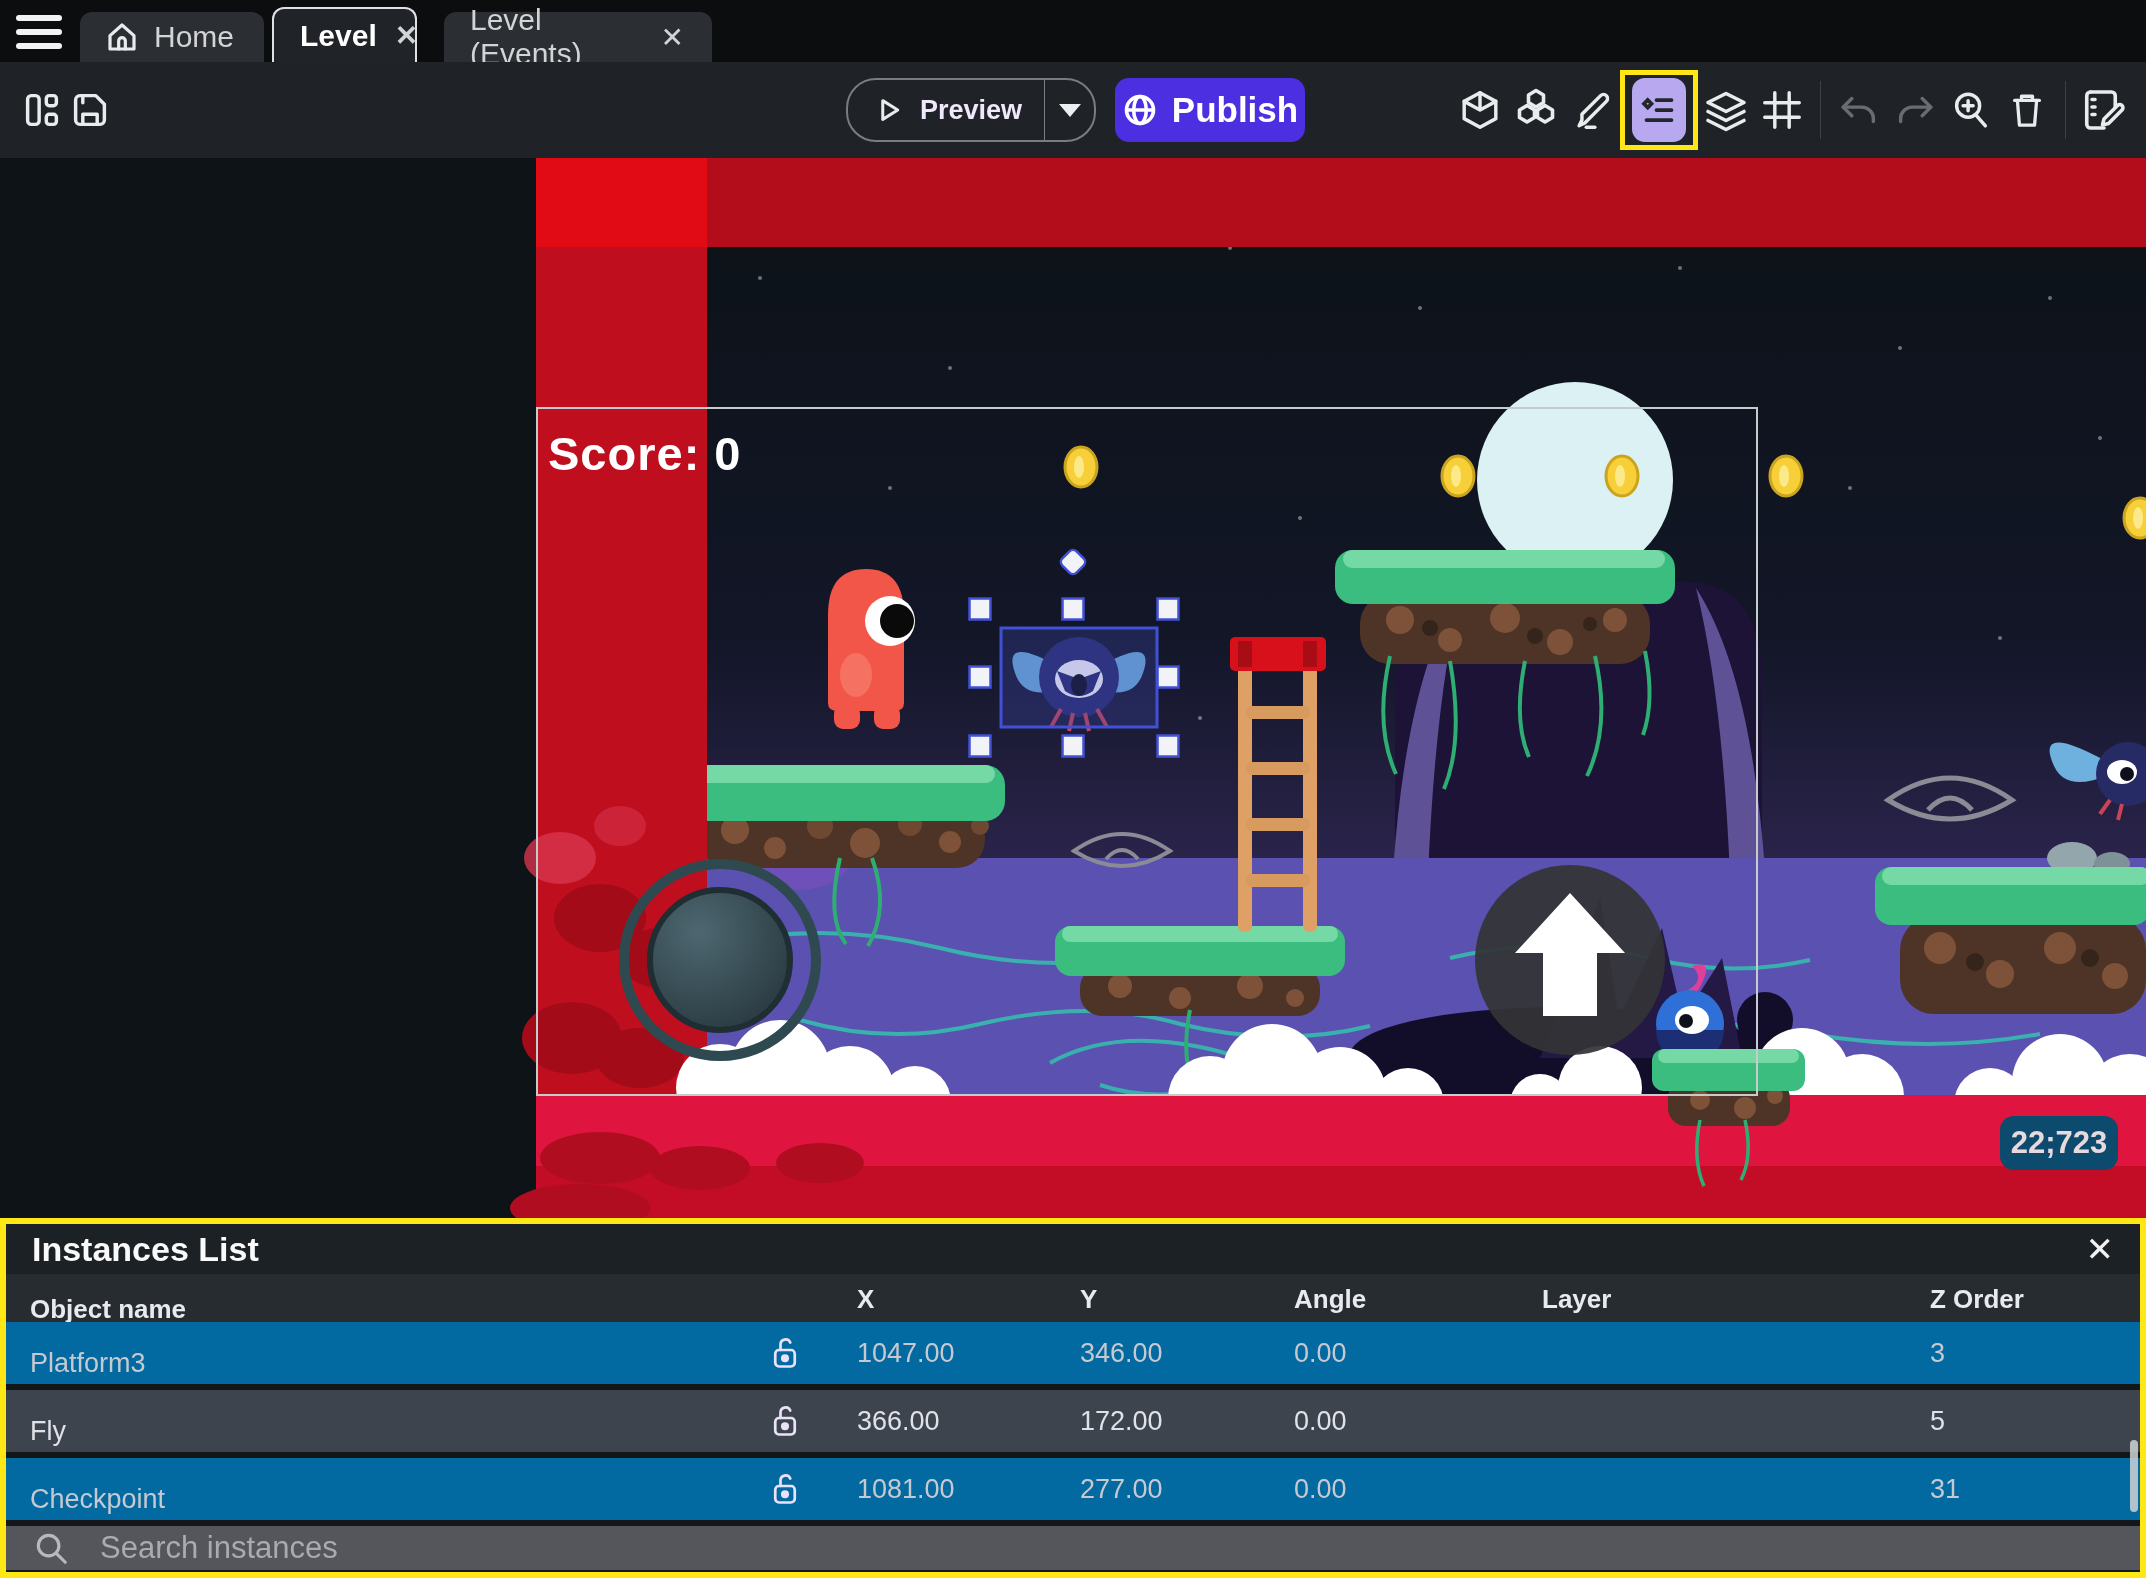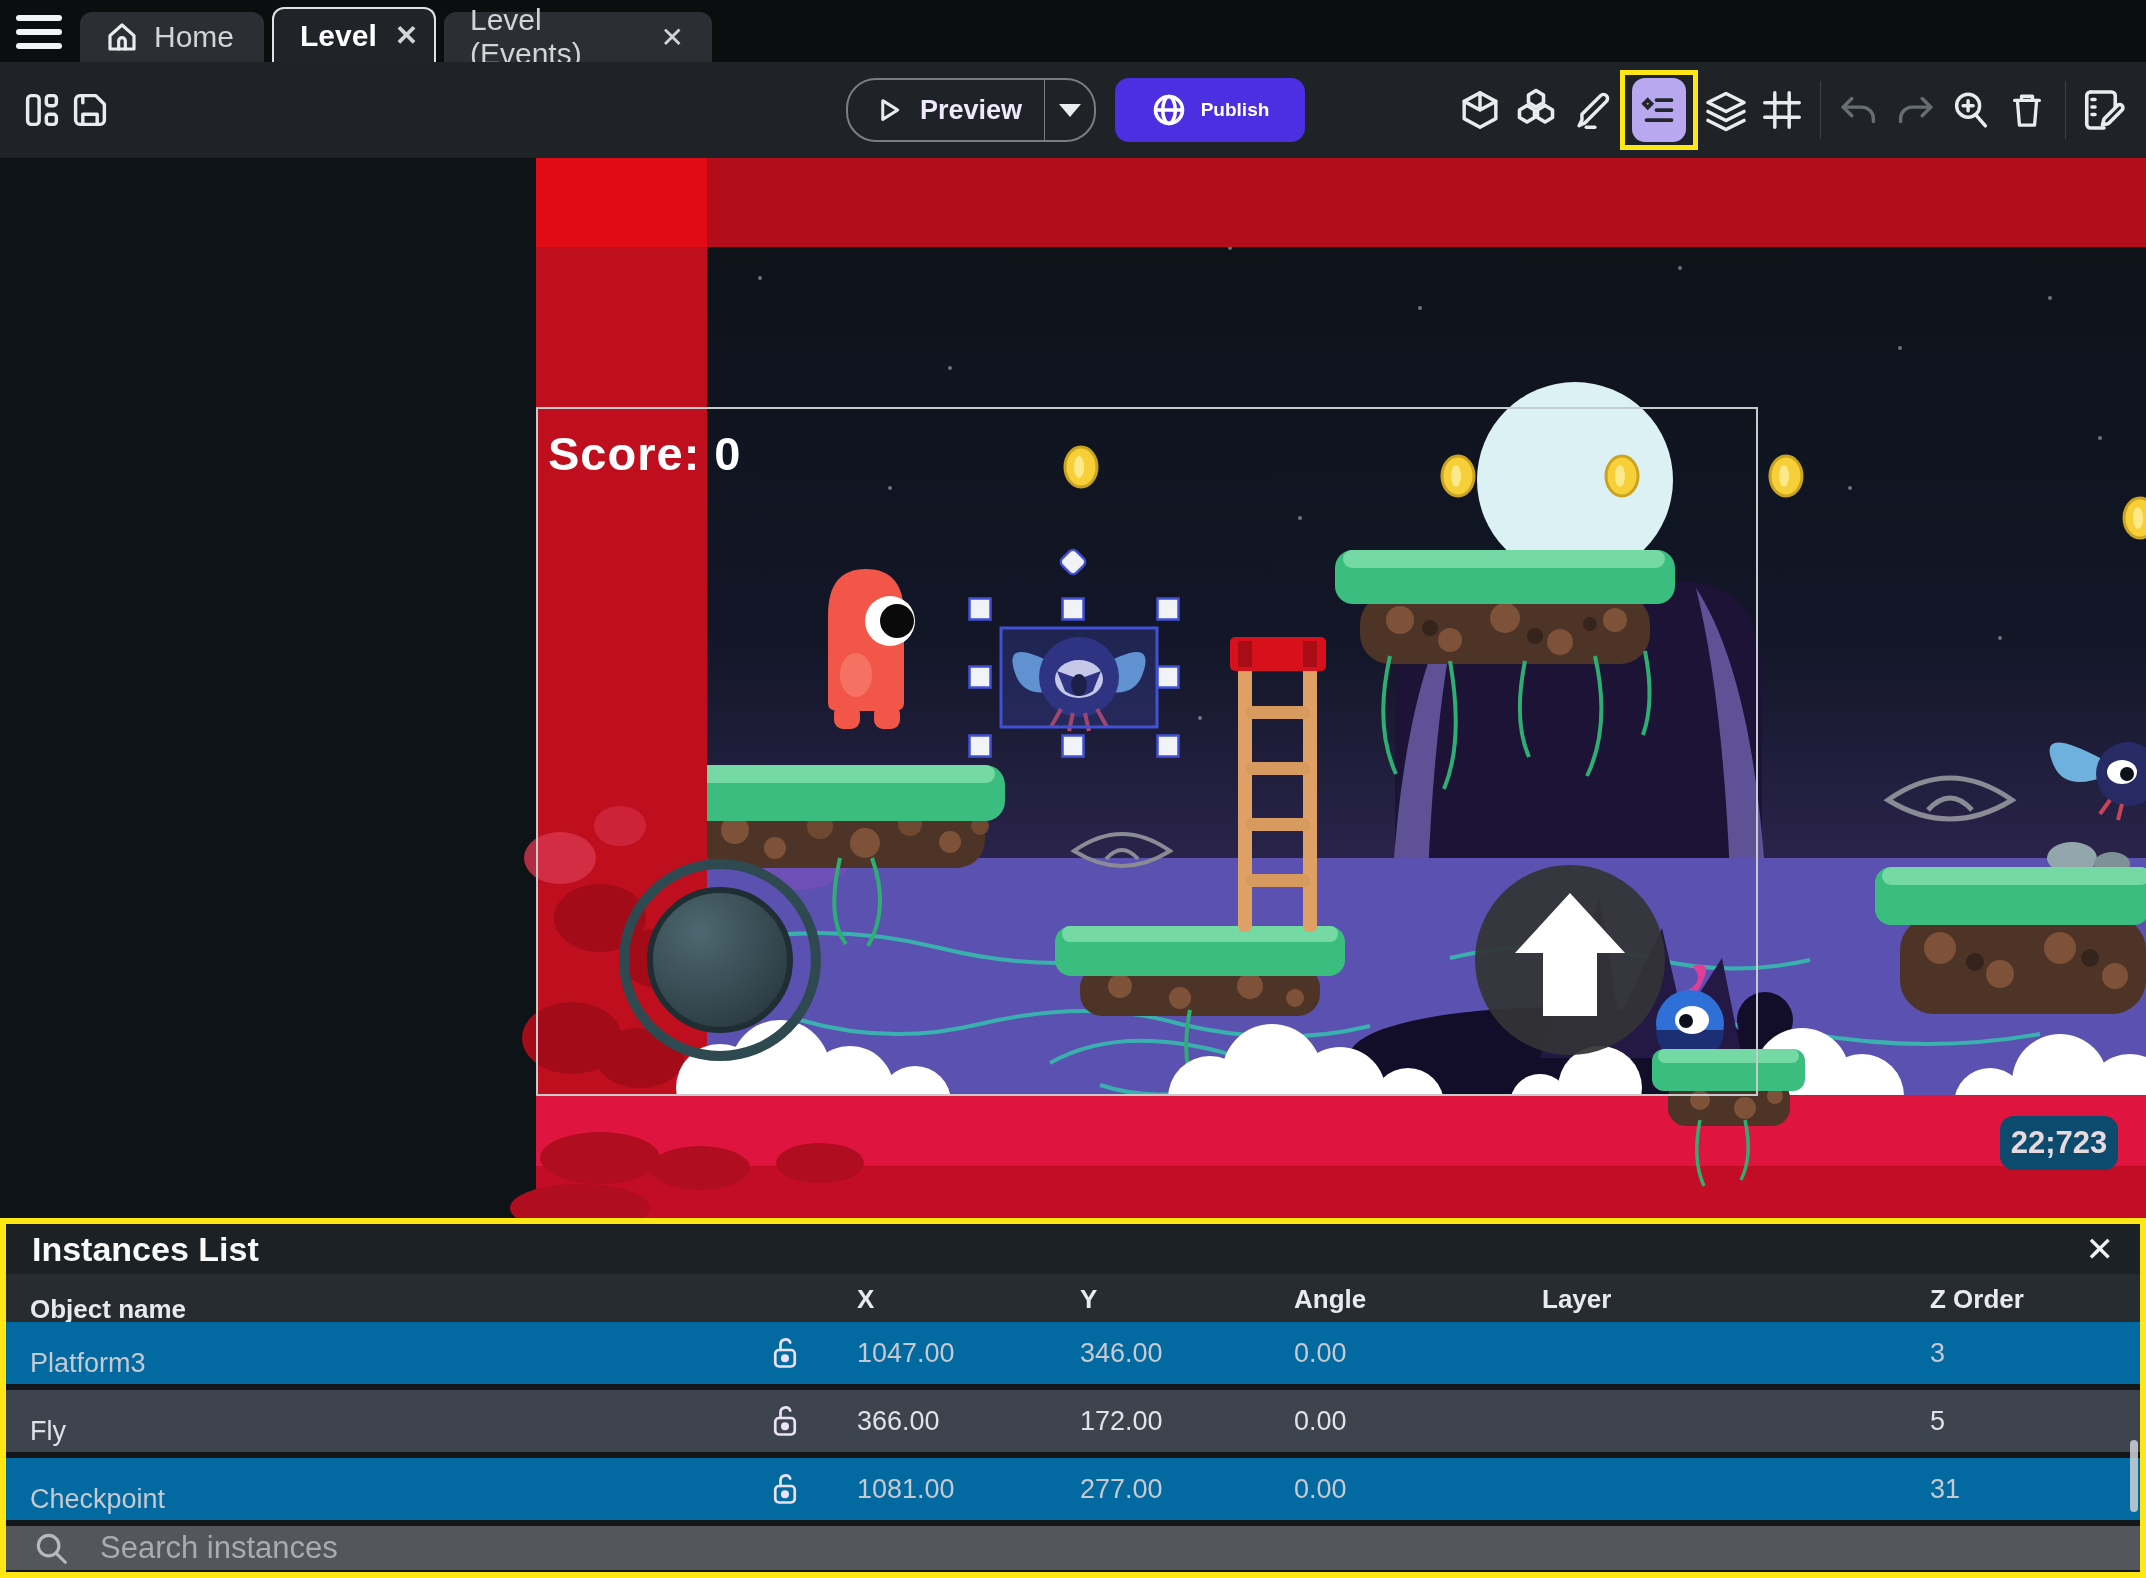--- a/index.html
+++ b/index.html
@@ -8,32 +8,32 @@
 
   
   .tabbar { position:absolute; top:0; left:0; width:100%; height:62px; background:#0b0d0f; }
   .hamburger { position:absolute; left:16px; top:15px; width:46px; height:34px; display:flex; flex-direction:column; justify-content:space-between; cursor:pointer; }
   .hamburger span { display:block; height:6px; border-radius:3px; background:#f2f3f4; }
   .tab { position:absolute; top:12px; height:50px; border-radius:12px 12px 0 0; background:#2b2e33; color:#d3d4d6;
          display:flex; align-items:center; gap:16px; padding:0 26px; font-size:30px; }
   .tab .tab-close { font-size:28px; color:#d3d4d6; padding:0 2px; }
   .tab.active { top:7px; height:55px; background:#202327; border:2px solid #dfe2e4; border-bottom:none; color:#ffffff; font-weight:bold; }
   .tab-home { left:80px; width:184px; }
-  .tab-level { left:272px; width:164px; }
+  .tab-level { left:272px; width:145px; }
   .tab-events { left:444px; width:268px; }
 
   
   .toolbar { position:absolute; top:62px; left:0; width:100%; height:96px; background:#1f2327; }
   .tbtn { position:absolute; top:16px; height:64px; display:flex; align-items:center; justify-content:center; cursor:pointer; }
   .icon-btn { width:56px; }
   .preview-btn { left:846px; width:250px; border:2px solid #787d83; border-radius:30px; color:#efe9fb; font-size:27px; font-weight:bold;text-align:center; }
   .preview-main { display:flex; align-items:center; gap:16px; padding:0 22px 0 26px; height:100%; }
   .preview-caret { width:58px; height:100%; border-left:1px solid #787d83; display:flex; align-items:center; justify-content:center; }
   .caret-down { width:0; height:0; border-left:11px solid transparent; border-right:11px solid transparent; border-top:13px solid #eceef0; }
-  .publish-btn { left:1115px; width:190px; background:#4b2fe0; border-radius:14px; color:#ffffff; font-size:19px; font-weight:bold; gap:14px; }
+  .publish-btn { left:1115px; width:190px; background:#4b2fe0; border-radius:14px; color:#ffffff; font-size:35px; font-weight:bold; gap:14px; }
   .right-icons { position:absolute; right:14px; top:16px; height:64px; display:flex; align-items:center; }
   .right-icons .icon-btn { position:relative; top:0; }
   .tb-sep { width:1px; height:58px; background:#3c4146; margin:0 10px; }
   .hl-wrap { width:78px; height:80px; border:5px solid #ffe715; display:flex; align-items:center; justify-content:center; background:#1f2327; }
   .hl-inner { width:54px; height:64px; background:#b7a8f0; border-radius:13px; display:flex; align-items:center; justify-content:center; }
 
   
   .canvas { position:absolute; top:158px; left:0; width:2146px; height:1060px; background:#0d1316; overflow:hidden; }
   .canvas svg { position:absolute; top:0; left:0; }
   .score-text { position:absolute; left:548px; top:268px; font-size:47px; font-weight:bold; color:#ffffff; letter-spacing:1px; }

